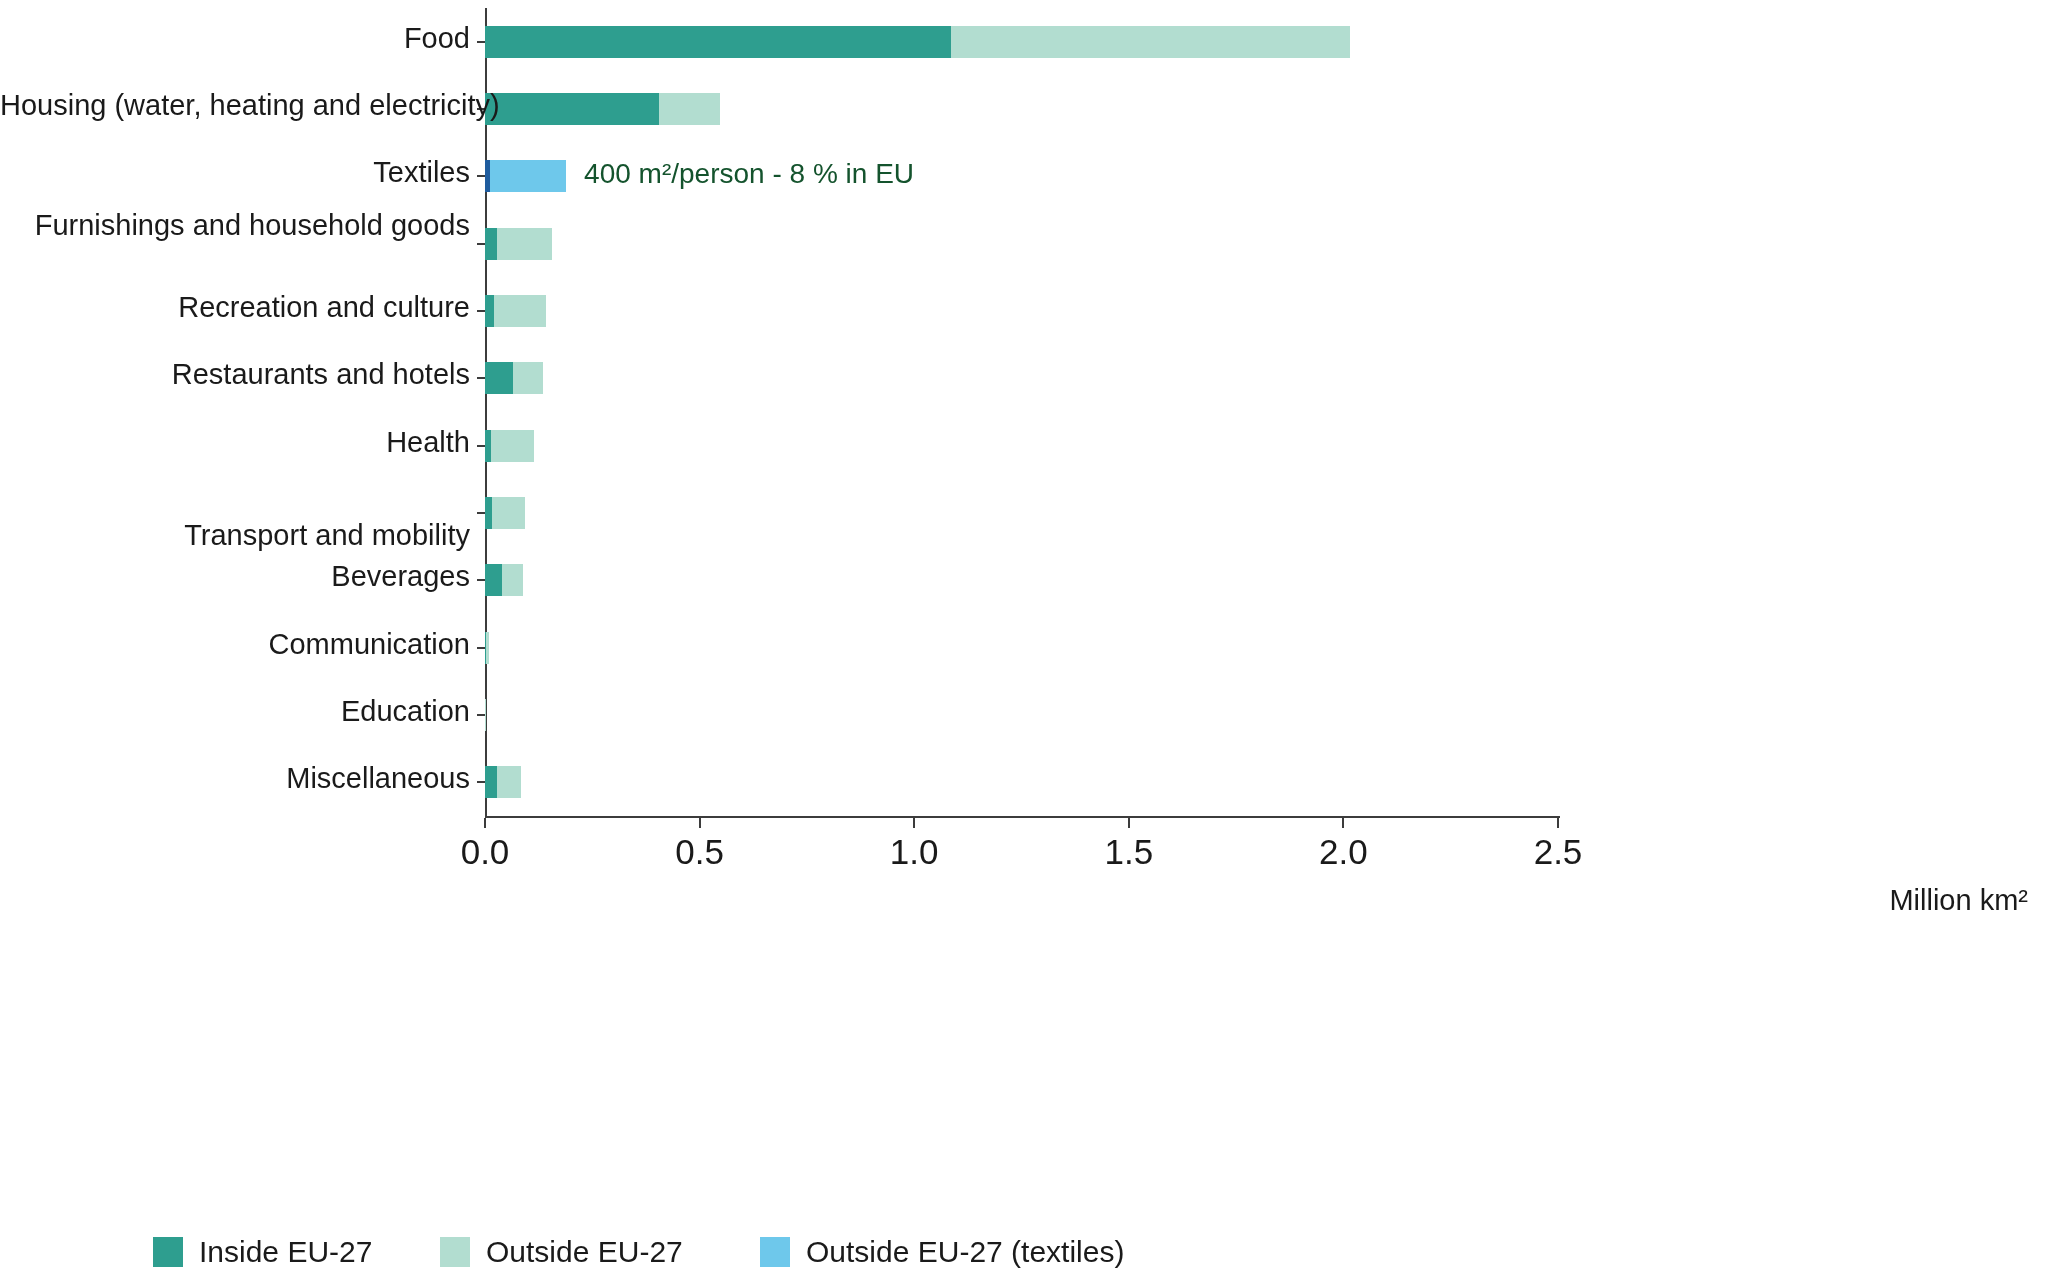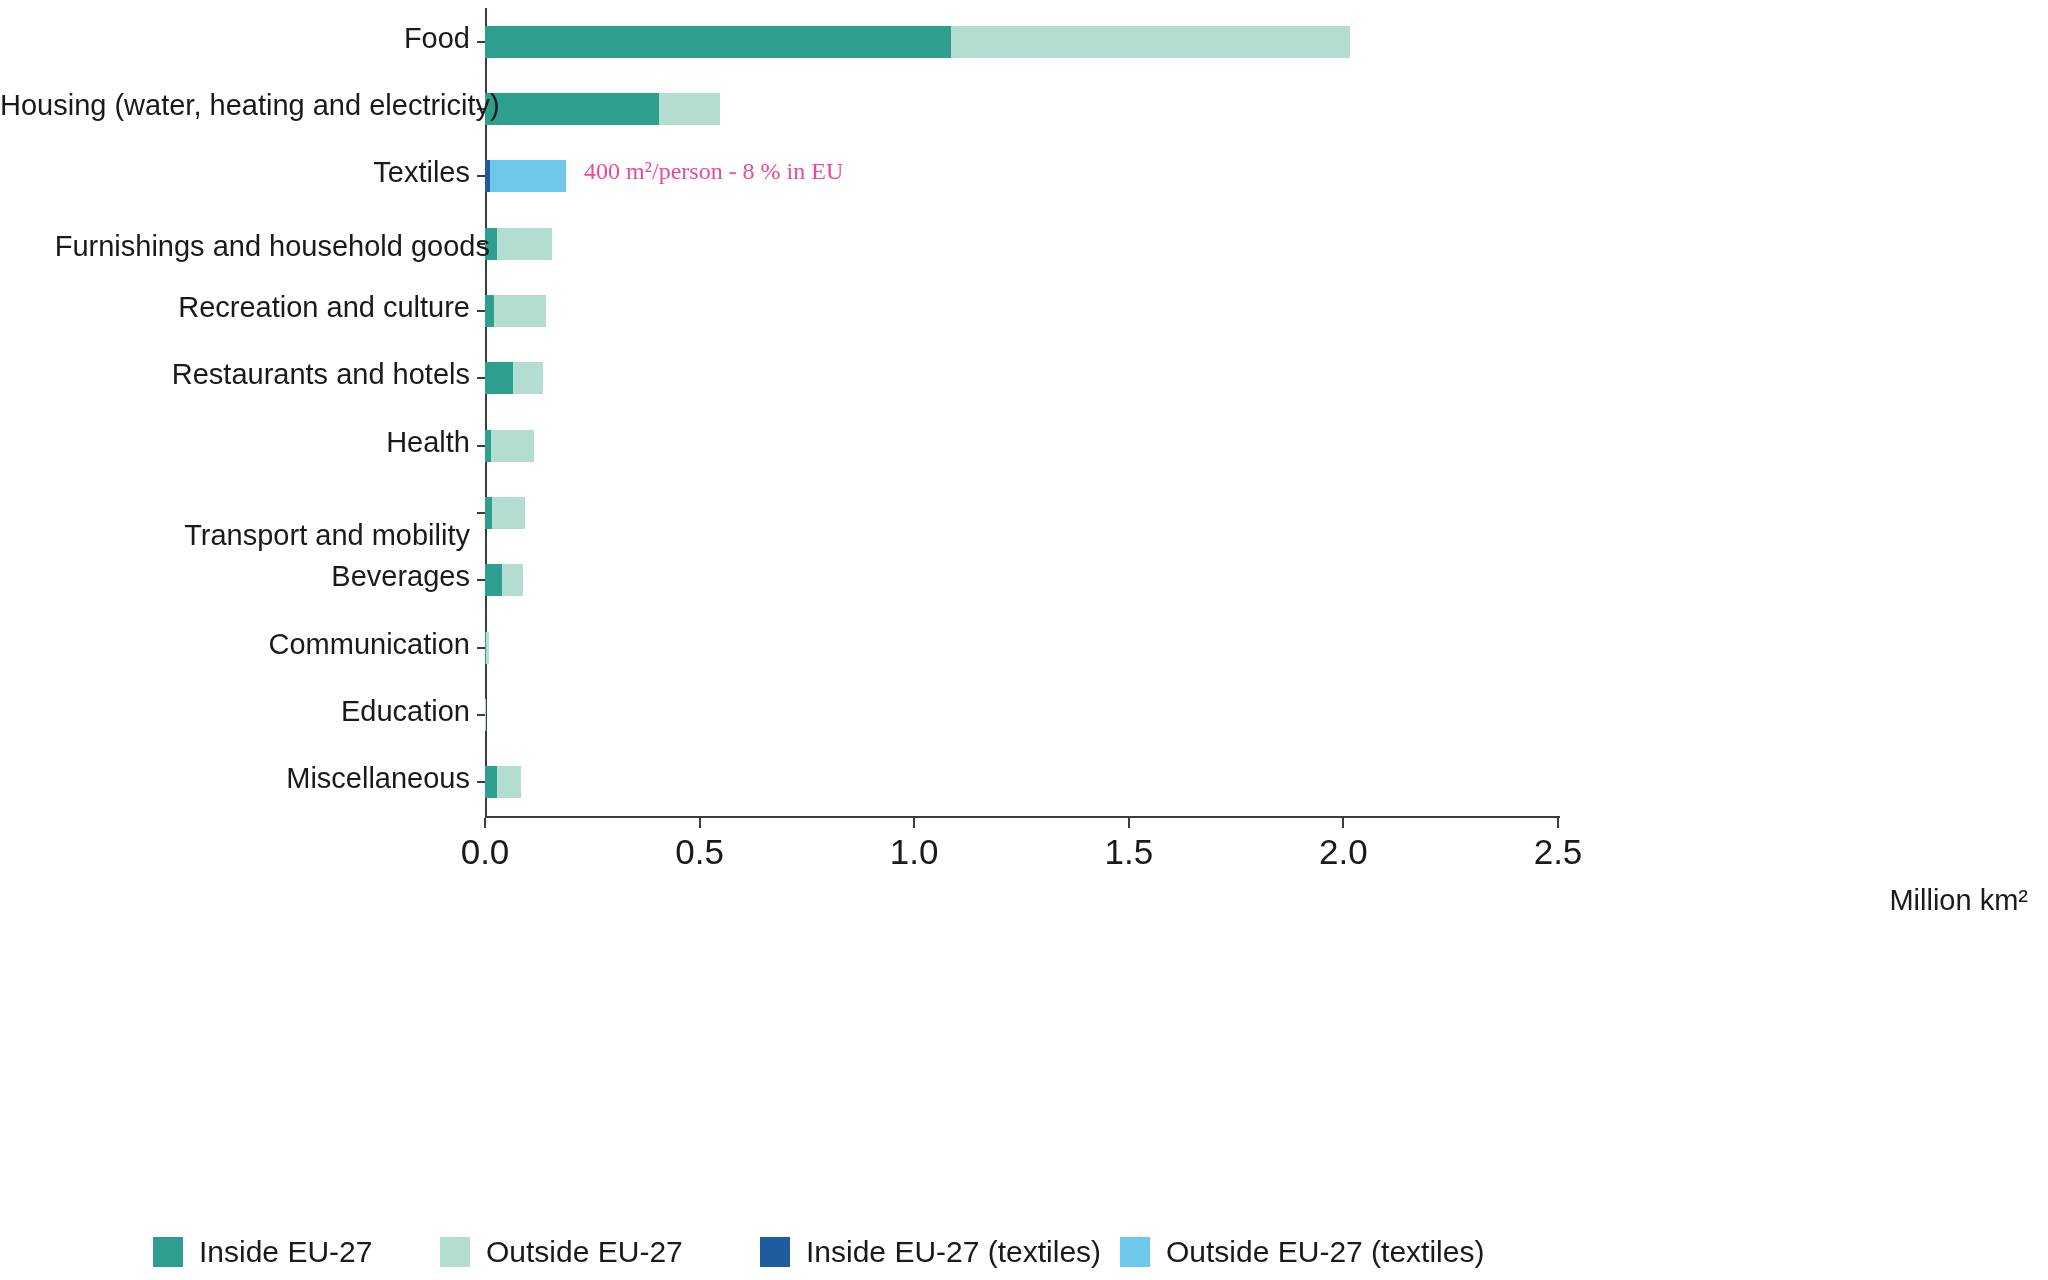--- a/index.html
+++ b/index.html
@@ -91,24 +91,23 @@
   .axis-title {
     position: absolute;
     right: 20px;
     top: 884px;
     font-size: 29px;
     color: #1a1a1a;
   }
 
   .annotation {
     position: absolute;
-    font-size: 24px;
-    color: #ec4899;
+    font-size: 28px;
+    color: #14532d;
     white-space: nowrap;
-    font-family: Liberation Serif, serif;
   }
 
   
   .legend {
     position: absolute;
     left: 140px;
     top: 1235px;
     display: flex;
     align-items: center;
     gap: 0px;
@@ -220,34 +219,30 @@
 
   <div class="legend" id="legend">
       <div class="legend-item" style="width: 300px; padding-left: 13px;">
         <span class="legend-swatch" style="background: rgb(46, 158, 143);"></span>
         <span class="legend-text">Inside EU-27</span>
       </div>
       <div class="legend-item" style="width: 320px;">
         <span class="legend-swatch" style="background: rgb(178, 221, 208);"></span>
         <span class="legend-text">Outside EU-27</span>
       </div>
-      <div class="legend-item" style="width: 360px;">
-        <span class="legend-swatch" style="background: rgb(31, 92, 158);"></span>
-        <span class="legend-text">Inside EU-27 (textiles)</span>
-      </div>
       <div class="legend-item">
         <span class="legend-swatch" style="background: rgb(110, 200, 235);"></span>
         <span class="legend-text">Outside EU-27 (textiles)</span>
       </div>
     </div>
 
 <div class="label-wrap" style="top: 21.6667px; position: absolute;">Food</div>
     <div class="label-wrap" style="top: 156.333px; position: absolute;">Textiles</div>
     <div class="label-wrap" style="top: 89px; position: absolute;">Housing (water, heating and electricity)</div>
-    <div class="label-wrap" style="top: 230px; position: absolute; margin-left: 20px;">Furnishings and household goods</div>
+    <div class="label-wrap" style="top: 209px; position: absolute;">Furnishings and household goods</div>
     <div class="label-wrap" style="top: 291px; position: absolute;">Recreation and culture</div>
     <div class="label-wrap" style="top: 358.333px; position: absolute;">Restaurants and hotels</div>
     <div class="label-wrap" style="top: 425.667px; position: absolute;">Health</div>
     <div class="label-wrap" style="top: 491px; position: absolute; margin-top: 28px;">Transport and mobility</div>
     <div class="label-wrap" style="top: 627.667px; position: absolute;">Communication</div>
     <div class="label-wrap" style="top: 560.333px; position: absolute;">Beverages</div>
     <div class="label-wrap" style="top: 695px; position: absolute;">Education</div>
     <div class="label-wrap" style="top: 762.333px; position: absolute;">Miscellaneous</div>
   </div>
 

